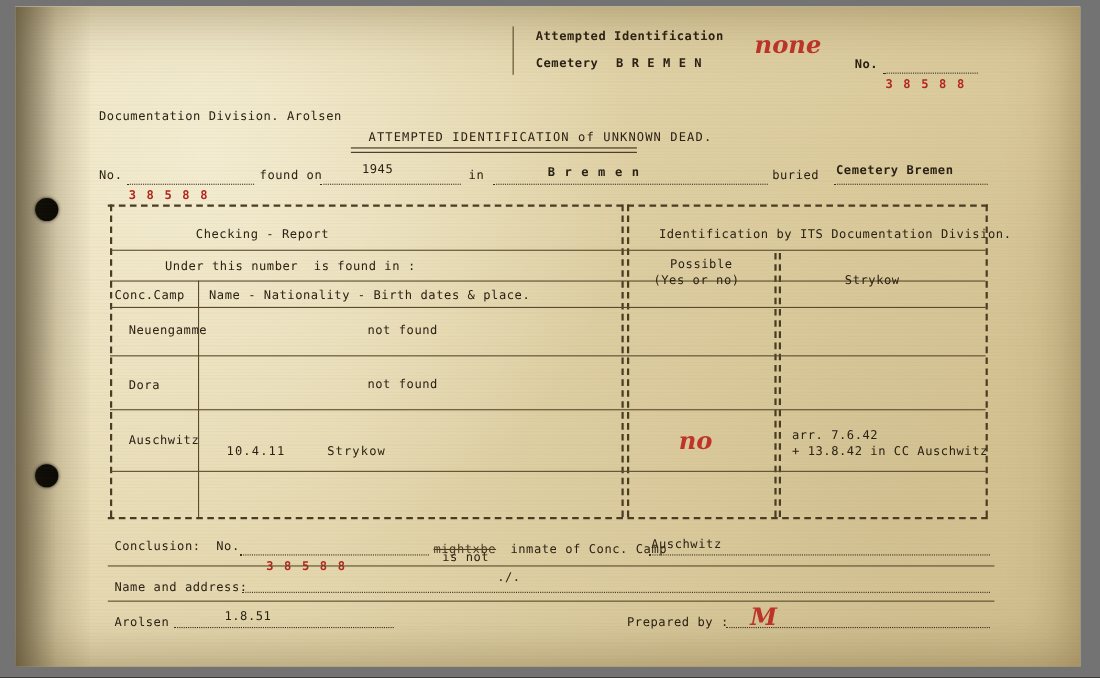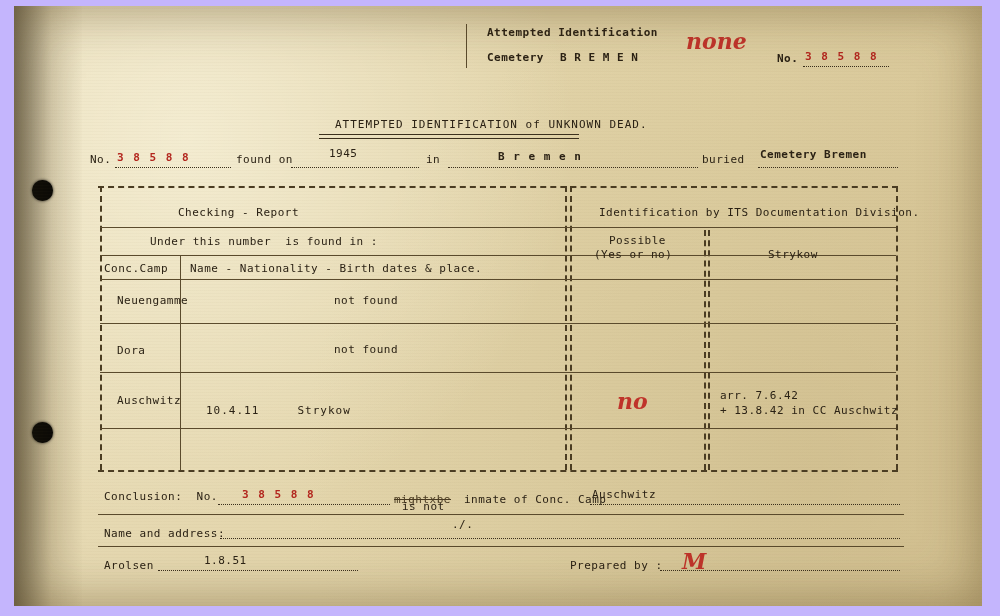--- a/index.html
+++ b/index.html
@@ -10,21 +10,21 @@
   body {
     width: 1000px;
     height: 616px;
     overflow: hidden;
     font-family: "DejaVu Sans Mono", monospace;
   }
   #page {
     position: relative;
     width: 1000px;
     height: 616px;
-    background: #c4b5fd;
+    background: #737373;
   }
   
   #card {
     position: absolute;
     left: 14px;
     top: 6px;
     width: 968px;
     height: 600px;
     background: #e4d7b0;
     background-image:
@@ -55,20 +55,21 @@
     position: absolute;
     color: #2a2114;
     font-family: "DejaVu Sans Mono", monospace;
     white-space: pre;
     letter-spacing: 0.5px;
   }
   .typed { font-size: 11px; }
   .bold { font-weight: bold; }
   .red {
     color: #b3251d;
+    margin-top: 20px;
   }
   .handwriting {
     font-family: "DejaVu Serif", serif;
     font-style: italic;
     color: #c0332a;
     font-weight: bold;
     letter-spacing: 0px;
   }
   .rule {
     position: absolute;
@@ -130,20 +131,21 @@
 
     <div class="txt typed bold" style="left:473px; top:45px;">Cemetery</div>
     <div class="txt typed bold" style="left:546px; top:45px;">B R E M E N</div>
 
     <div class="txt handwriting" style="left:672px; top:22px; font-size:22px;">none</div>
 
     <div class="txt typed bold" style="left:763px; top:46px;">No.</div>
     <div class="txt typed bold red" style="left:791px; top:44px; letter-spacing:1.5px;">3 8 5 8 8</div>
     <div class="underline-d" style="left:789px; top:60px; width:86px;"></div>
 
+    <div class="txt typed" style="left:76px; top:93px;">Documentation Division. Arolsen</div>
 
     <div class="txt typed" style="left:305px; top:112px; letter-spacing:1px;margin-left:16px;">ATTEMPTED IDENTIFICATION of UNKNOWN DEAD.</div>
     <div class="dbl-underline" style="left:305px; top:128px; width:260px;"></div>
 
     <div class="txt typed" style="left:76px; top:147px;">No.</div>
     <div class="txt typed bold red" style="left:103px; top:145px; letter-spacing:1.5px;">3 8 5 8 8</div>
     <div class="underline-d" style="left:101px; top:161px; width:116px;"></div>
 
     <div class="txt typed" style="left:222px; top:147px;">found on</div>
     <div class="txt typed" style="left:315px; top:141px;">1945</div>

